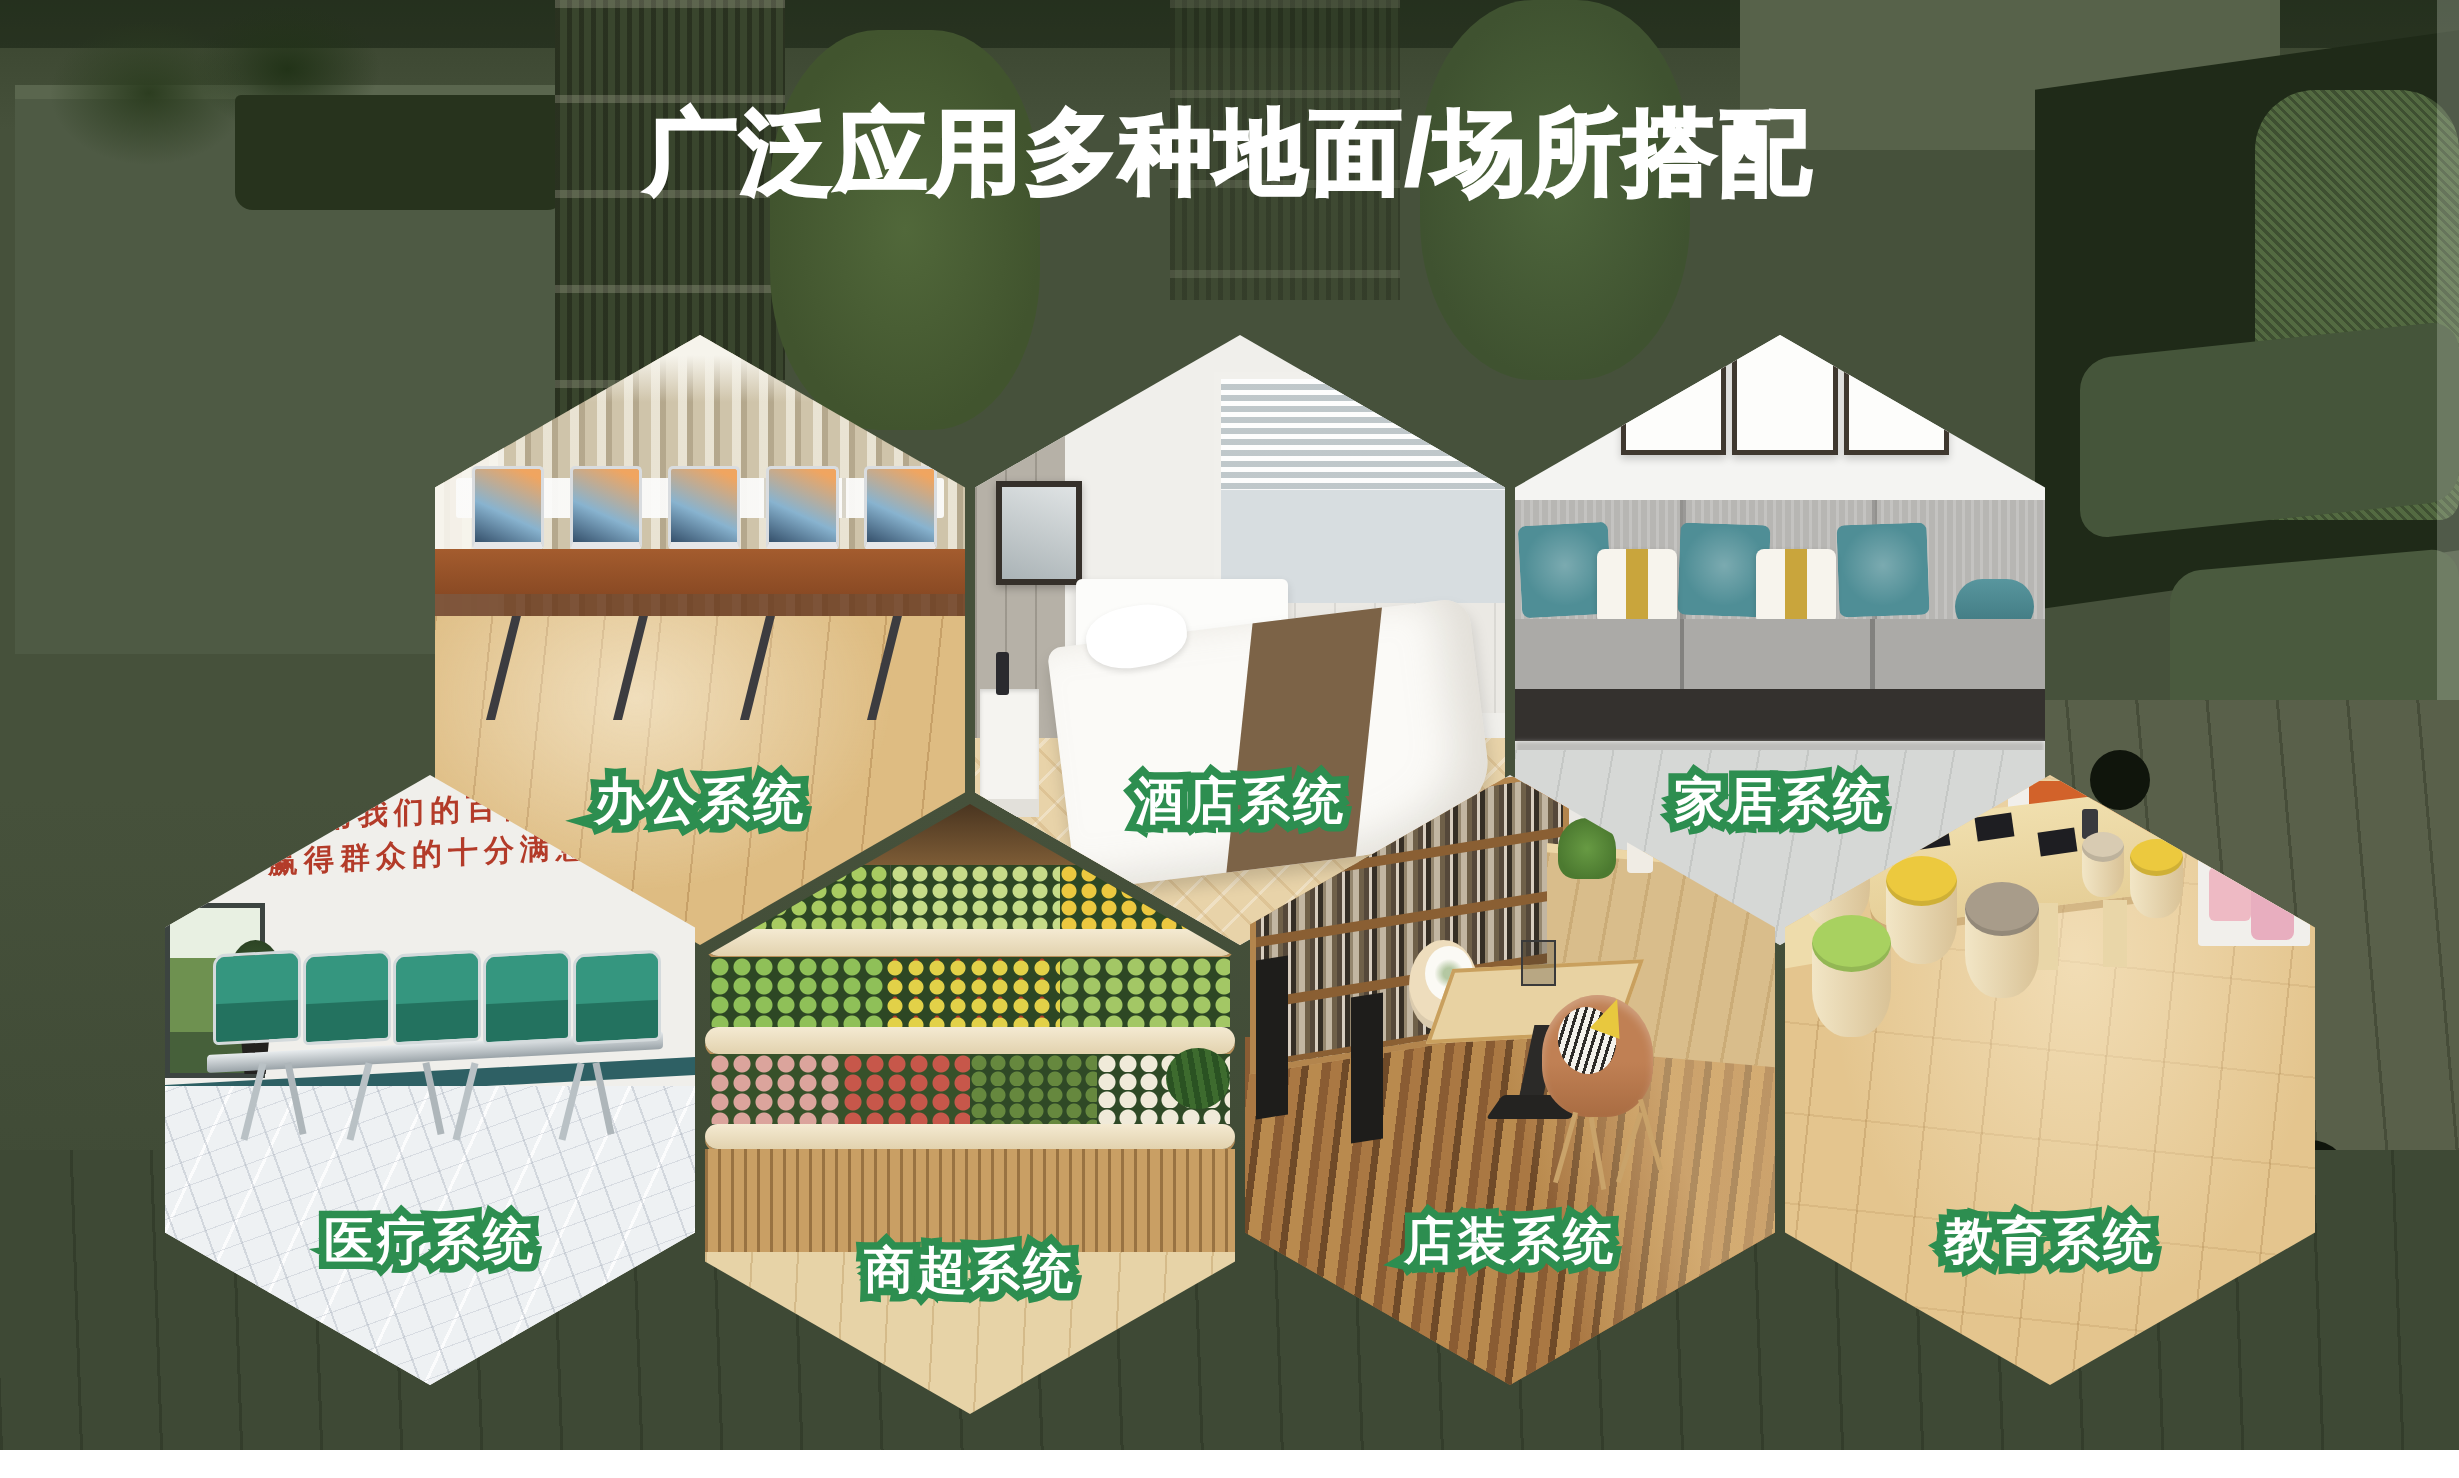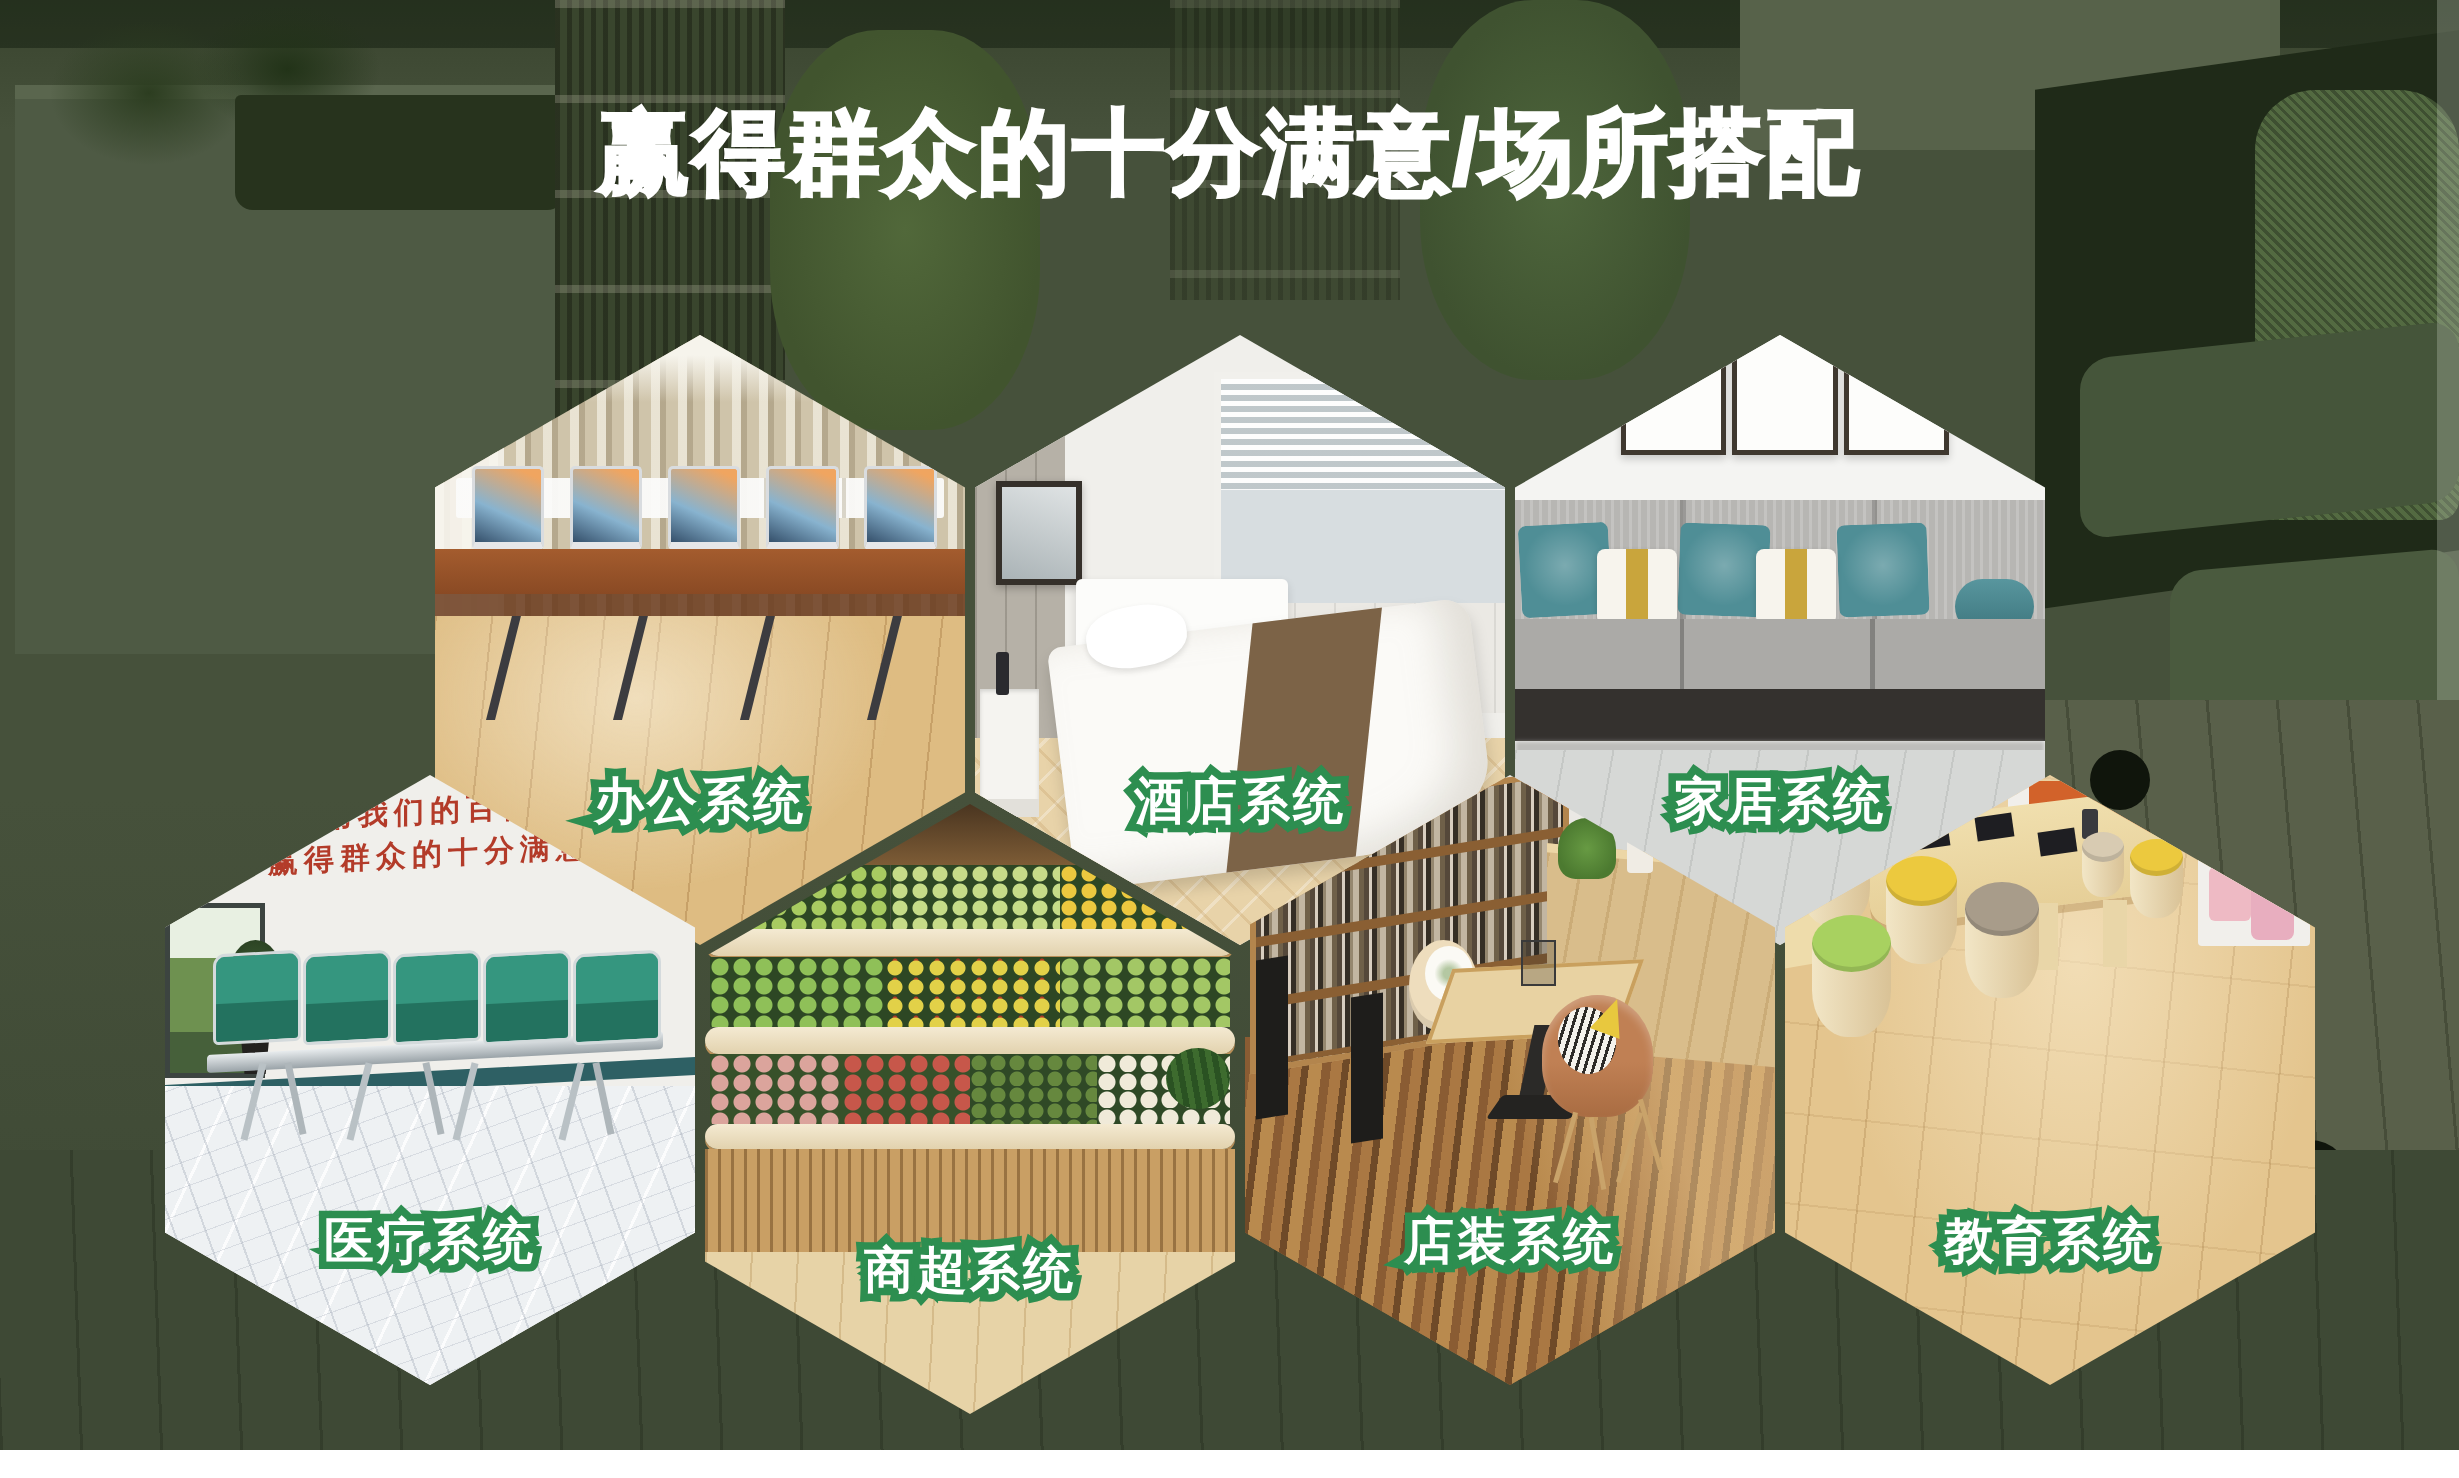--- a/index.html
+++ b/index.html
@@ -49,21 +49,21 @@
   <i class="p" style="left:2035px;top:60px;width:424px;height:520px;background:#1f2a18;transform:skewY(-8deg);"></i>
   <i class="p" style="left:2255px;top:90px;width:204px;height:430px;background:#536a41;background-image:repeating-linear-gradient(45deg,rgba(0,0,0,.25) 0 3px,rgba(0,0,0,0) 3px 7px);border-radius:60px 60px 20px 20px;"></i>
   <i class="p" style="left:2080px;top:340px;width:379px;height:180px;background:#45553a;border-radius:30px;transform:skewY(-6deg);"></i>
   <i class="p" style="left:2170px;top:560px;width:289px;height:210px;background:#4a5a3e;border-radius:30px;transform:skewY(-5deg);"></i>
   <i class="p" style="left:1990px;top:700px;width:469px;height:750px;background:#59604a;background-image:repeating-linear-gradient(85deg,rgba(28,33,18,.3) 0 3px,rgba(0,0,0,0) 3px 70px);"></i>
   <i class="p" style="left:2090px;top:750px;width:60px;height:60px;background:#10150c;border-radius:50%;"></i>
   <i class="p" style="left:2270px;top:1140px;width:80px;height:80px;background:#10150c;border-radius:50%;"></i>
   <i class="p" style="left:0;top:1150px;width:2459px;height:300px;background:#3e4935;background-image:repeating-linear-gradient(88deg,rgba(20,26,14,.25) 0 3px,rgba(0,0,0,0) 3px 80px);"></i>
   <i class="p" style="left:2437px;top:0;width:22px;height:700px;background:rgba(210,215,200,.28);"></i>
 
-  <div class="title">赢得群众的十分满意/场所搭配</div>
+  <div class="title">广泛应用多种地面/场所搭配</div>
 
   <div class="hx" style="left:435px;top:335px;">
     <div class="sc">
       <i class="p" style="left:0;top:0;width:100%;height:46%;background:#cfc4aa;background-image:repeating-linear-gradient(90deg,rgba(255,253,245,.55) 0 9px,rgba(120,104,74,.3) 9px 15px,rgba(207,196,170,0) 15px 27px);"></i>
       <i class="p" style="left:0;top:0;width:100%;height:11%;background:linear-gradient(180deg,#f6f4ec 30%,rgba(246,244,236,0));"></i>
       <i class="p" style="left:0;top:8%;width:13%;height:38%;background:#f7f5ee;opacity:.9;"></i>
       <i class="p" style="left:0;top:46%;width:100%;height:54%;background:#debc82;background-image:radial-gradient(ellipse at 38% 25%,rgba(255,250,235,.55),rgba(255,250,235,0) 55%),repeating-linear-gradient(96deg,rgba(146,98,44,.3) 0 2px,rgba(146,98,44,0) 2px 56px);"></i>
       <i class="p" style="left:4%;top:23.5%;width:92%;height:6.5%;background:repeating-linear-gradient(90deg,#fbfbfa 0 74px,#d8d4c8 74px 78px);border-radius:3px;opacity:.95;"></i>
       <i class="p" style="left:7%;top:21.5%;width:12.5%;height:12%;background:linear-gradient(205deg,#f0a560 10%,#88b3cf 60%,#35506b 100%);border:3px solid #d9dcdf;border-bottom:8px solid #e6e7e9;border-radius:5px;box-shadow:0 16px 0 -6px #c8cacd;"></i>
       <i class="p" style="left:25.5%;top:21.5%;width:12.5%;height:12%;background:linear-gradient(205deg,#f0a560 10%,#88b3cf 60%,#35506b 100%);border:3px solid #d9dcdf;border-bottom:8px solid #e6e7e9;border-radius:5px;box-shadow:0 16px 0 -6px #c8cacd;"></i>

